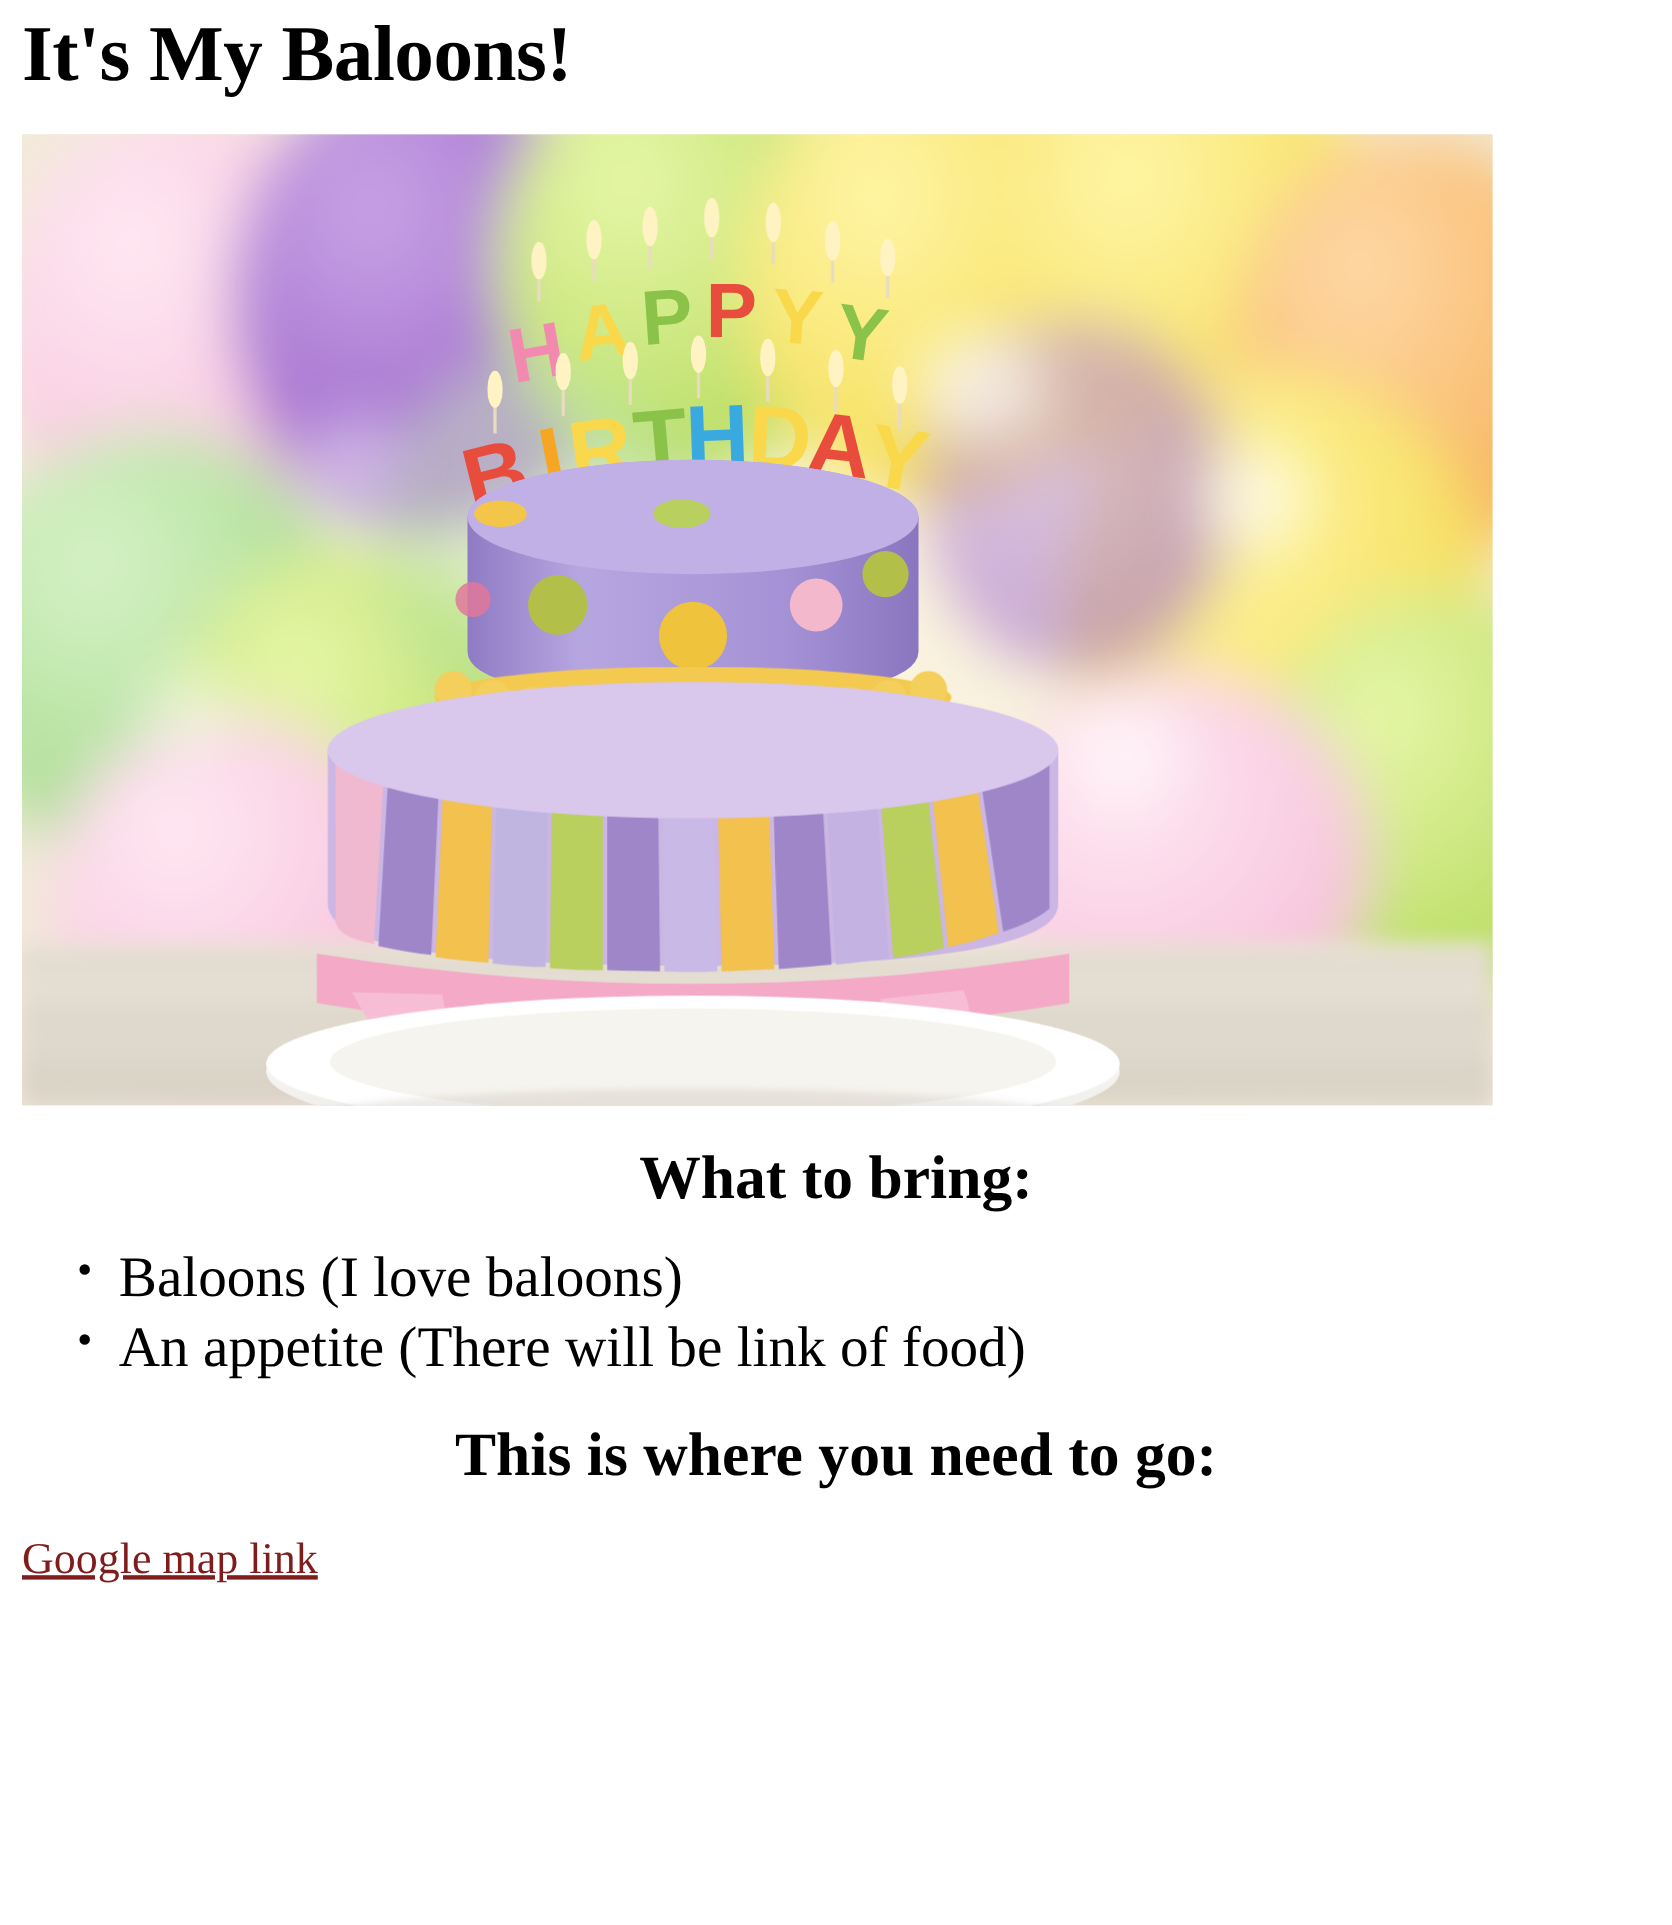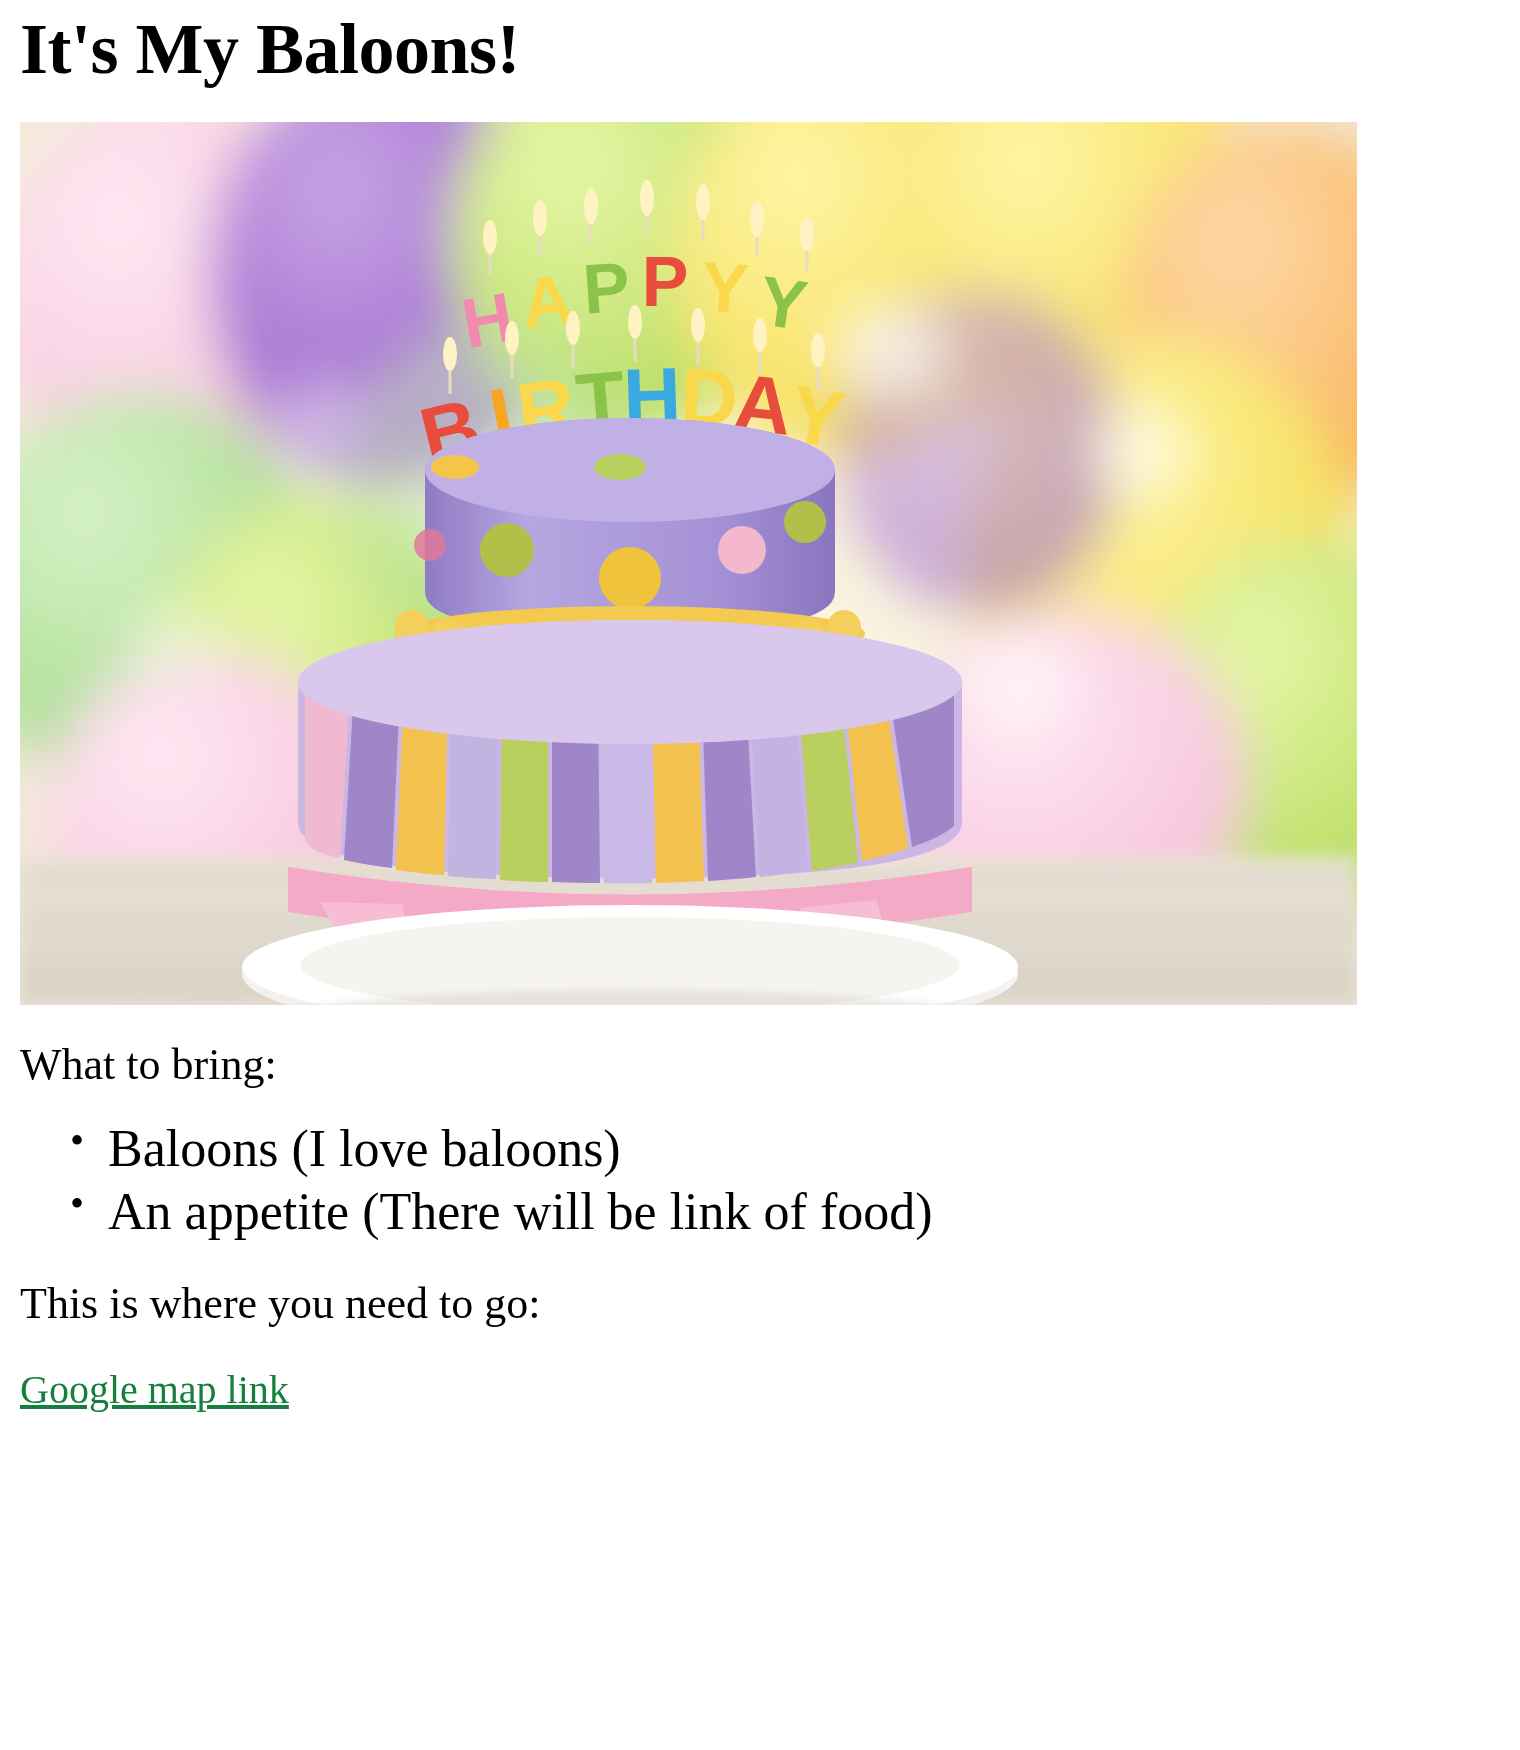--- a/index.html
+++ b/index.html
@@ -25,24 +25,25 @@
     line-height: 1.05;
     letter-spacing: -0.5px;
   }
   h2.subtitle {
     font-size: 48px;
     font-weight: bold;
     margin: 34px 0 40px 0;
     line-height: 1.1;
   }
   h3.section {
-    font-size: 44px;
-    font-weight: normal;
+    font-size: 56px;
+    font-weight: bold;
     margin: 36px 0 28px 0;
     line-height: 1.1;
+    text-align: center;
   }
   .cake-figure {
     width: 1337px;
     height: 883px;
     margin: 0 0 36px 0;
     position: relative;
     overflow: hidden;
     background: #f3efe6;
     display: block;
   }
@@ -65,21 +66,21 @@
   ul.bring-list li::before {
     content: "\2022";
     position: absolute;
     left: -36px;
     top: 0;
     font-size: 40px;
     line-height: 1.22;
   }
   a.maplink {
     font-size: 40px;
-    color: #15803d;
+    color: #7f1d1d;
     text-decoration: underline;
     display: inline-block;
     margin-top: 10px;
   }
 </style>
 </head>
 <body>
 
 <div class="page">
 

